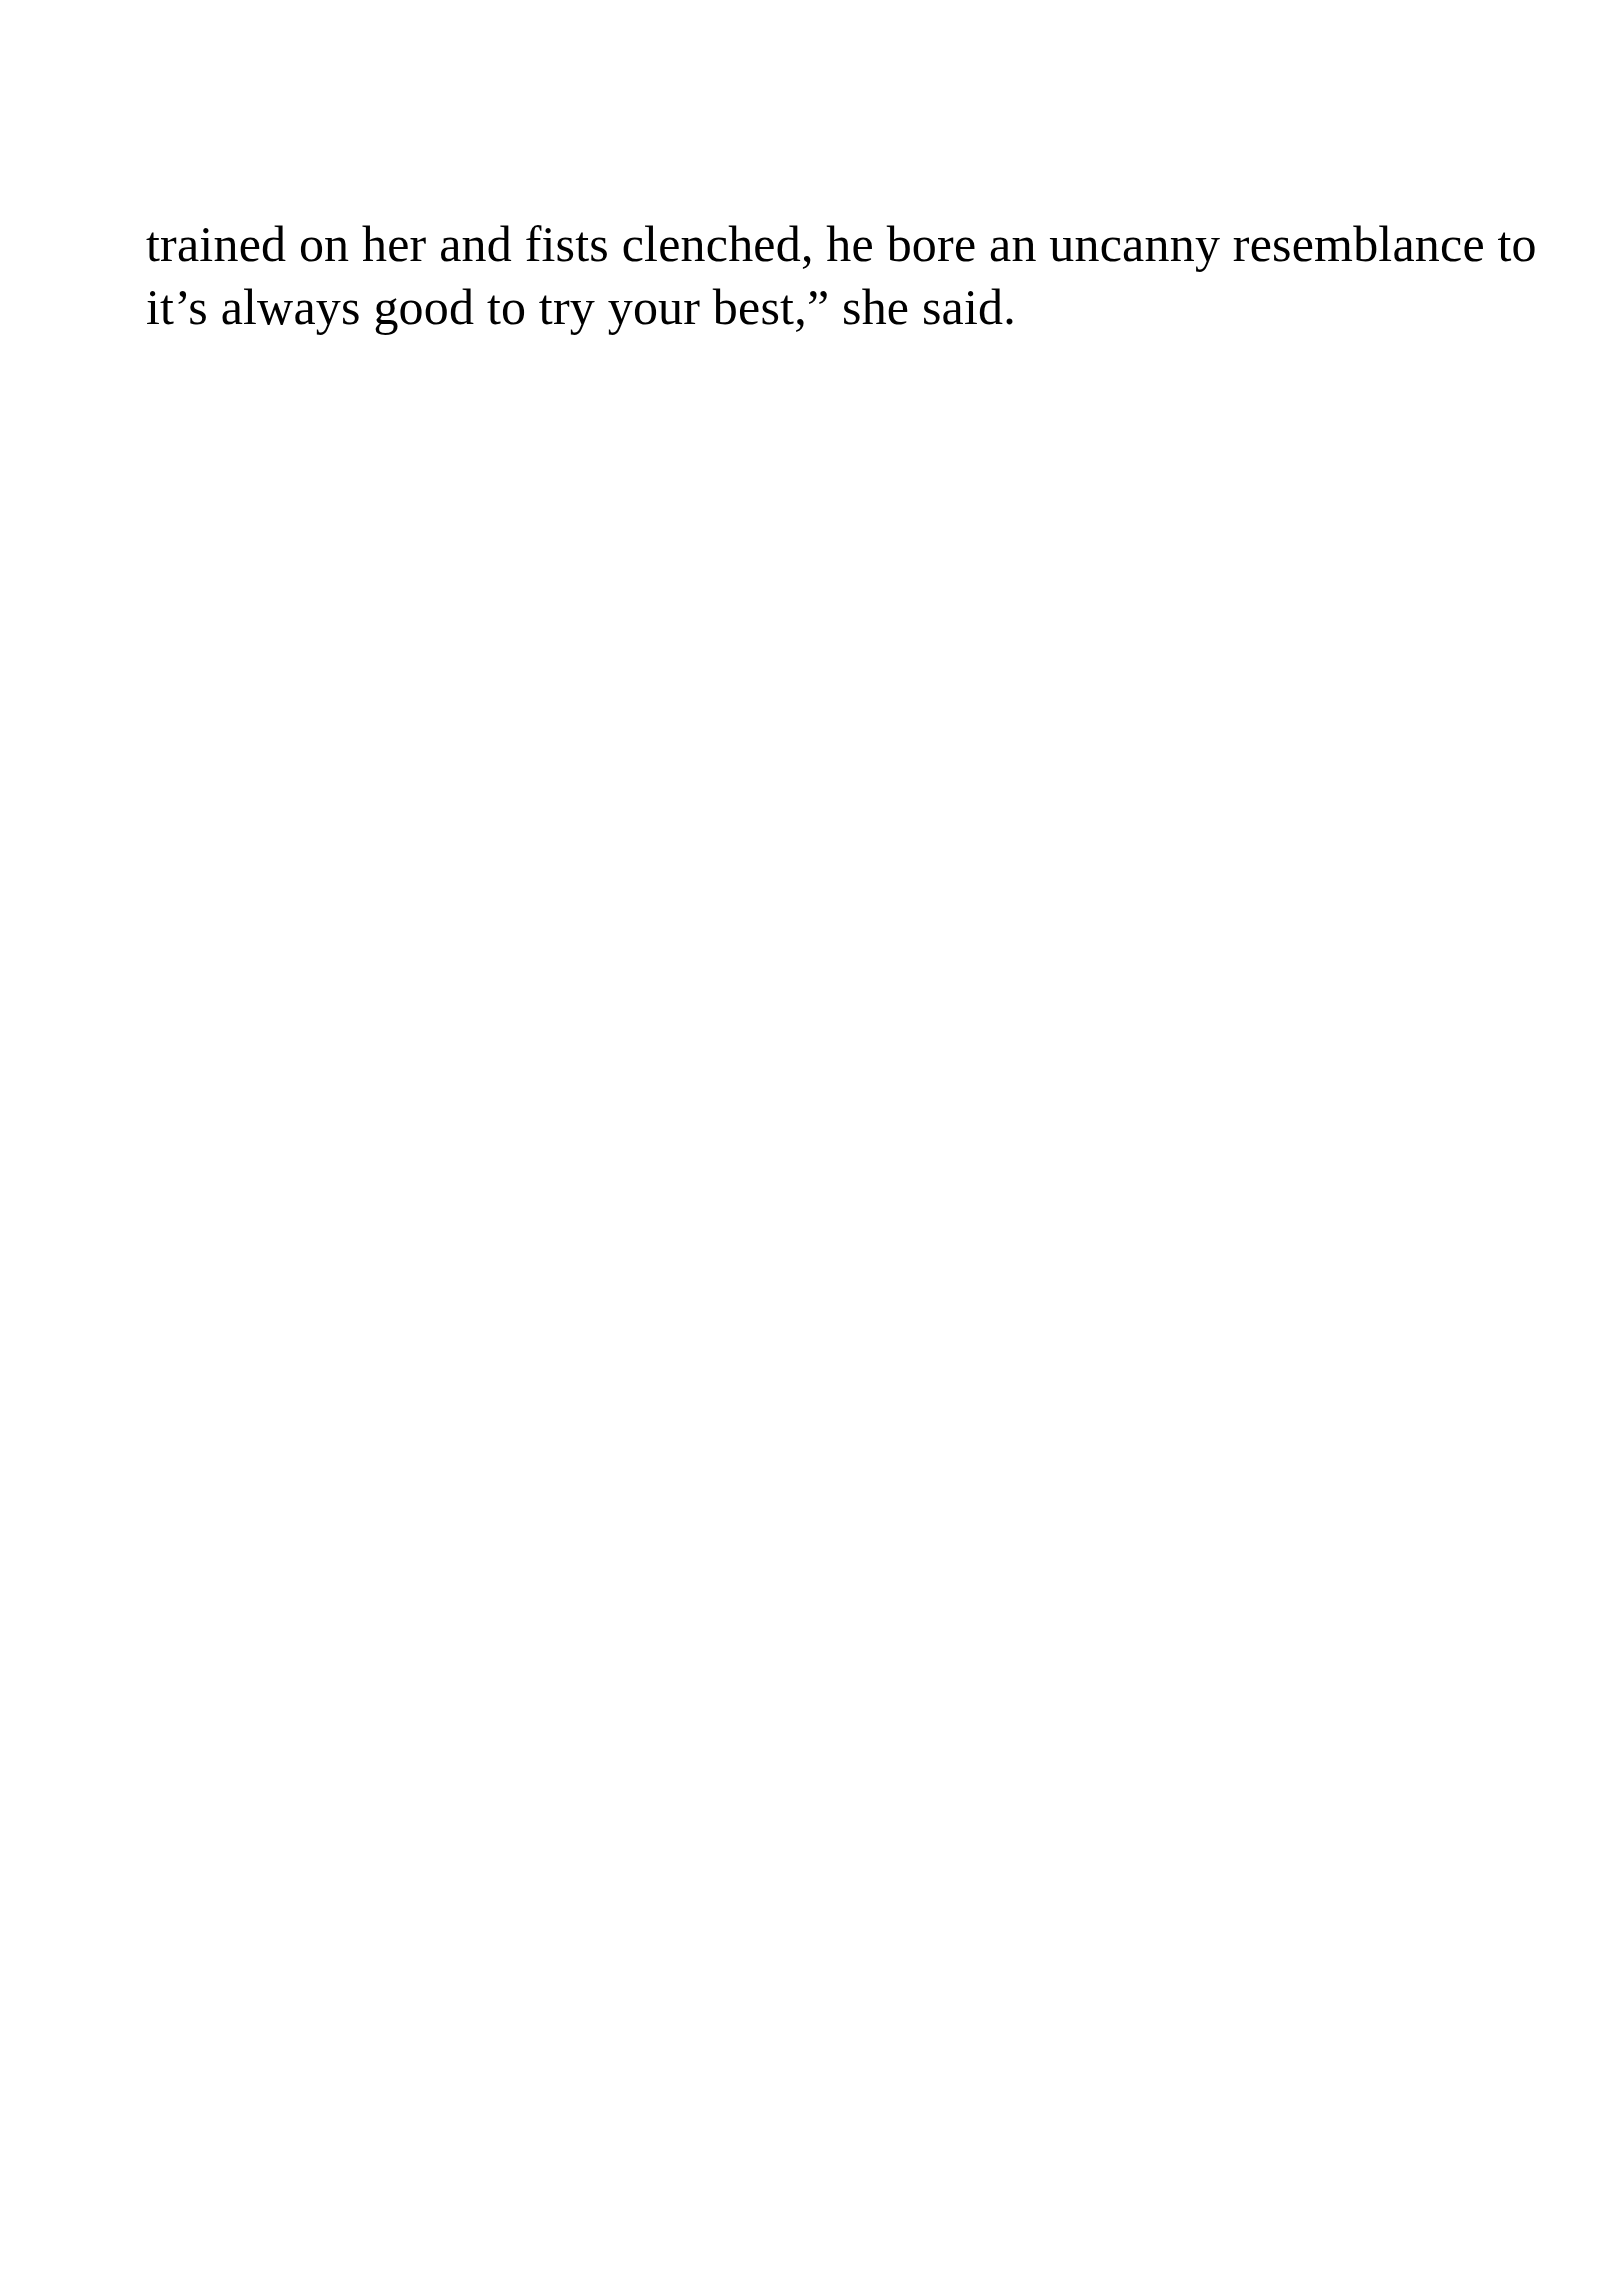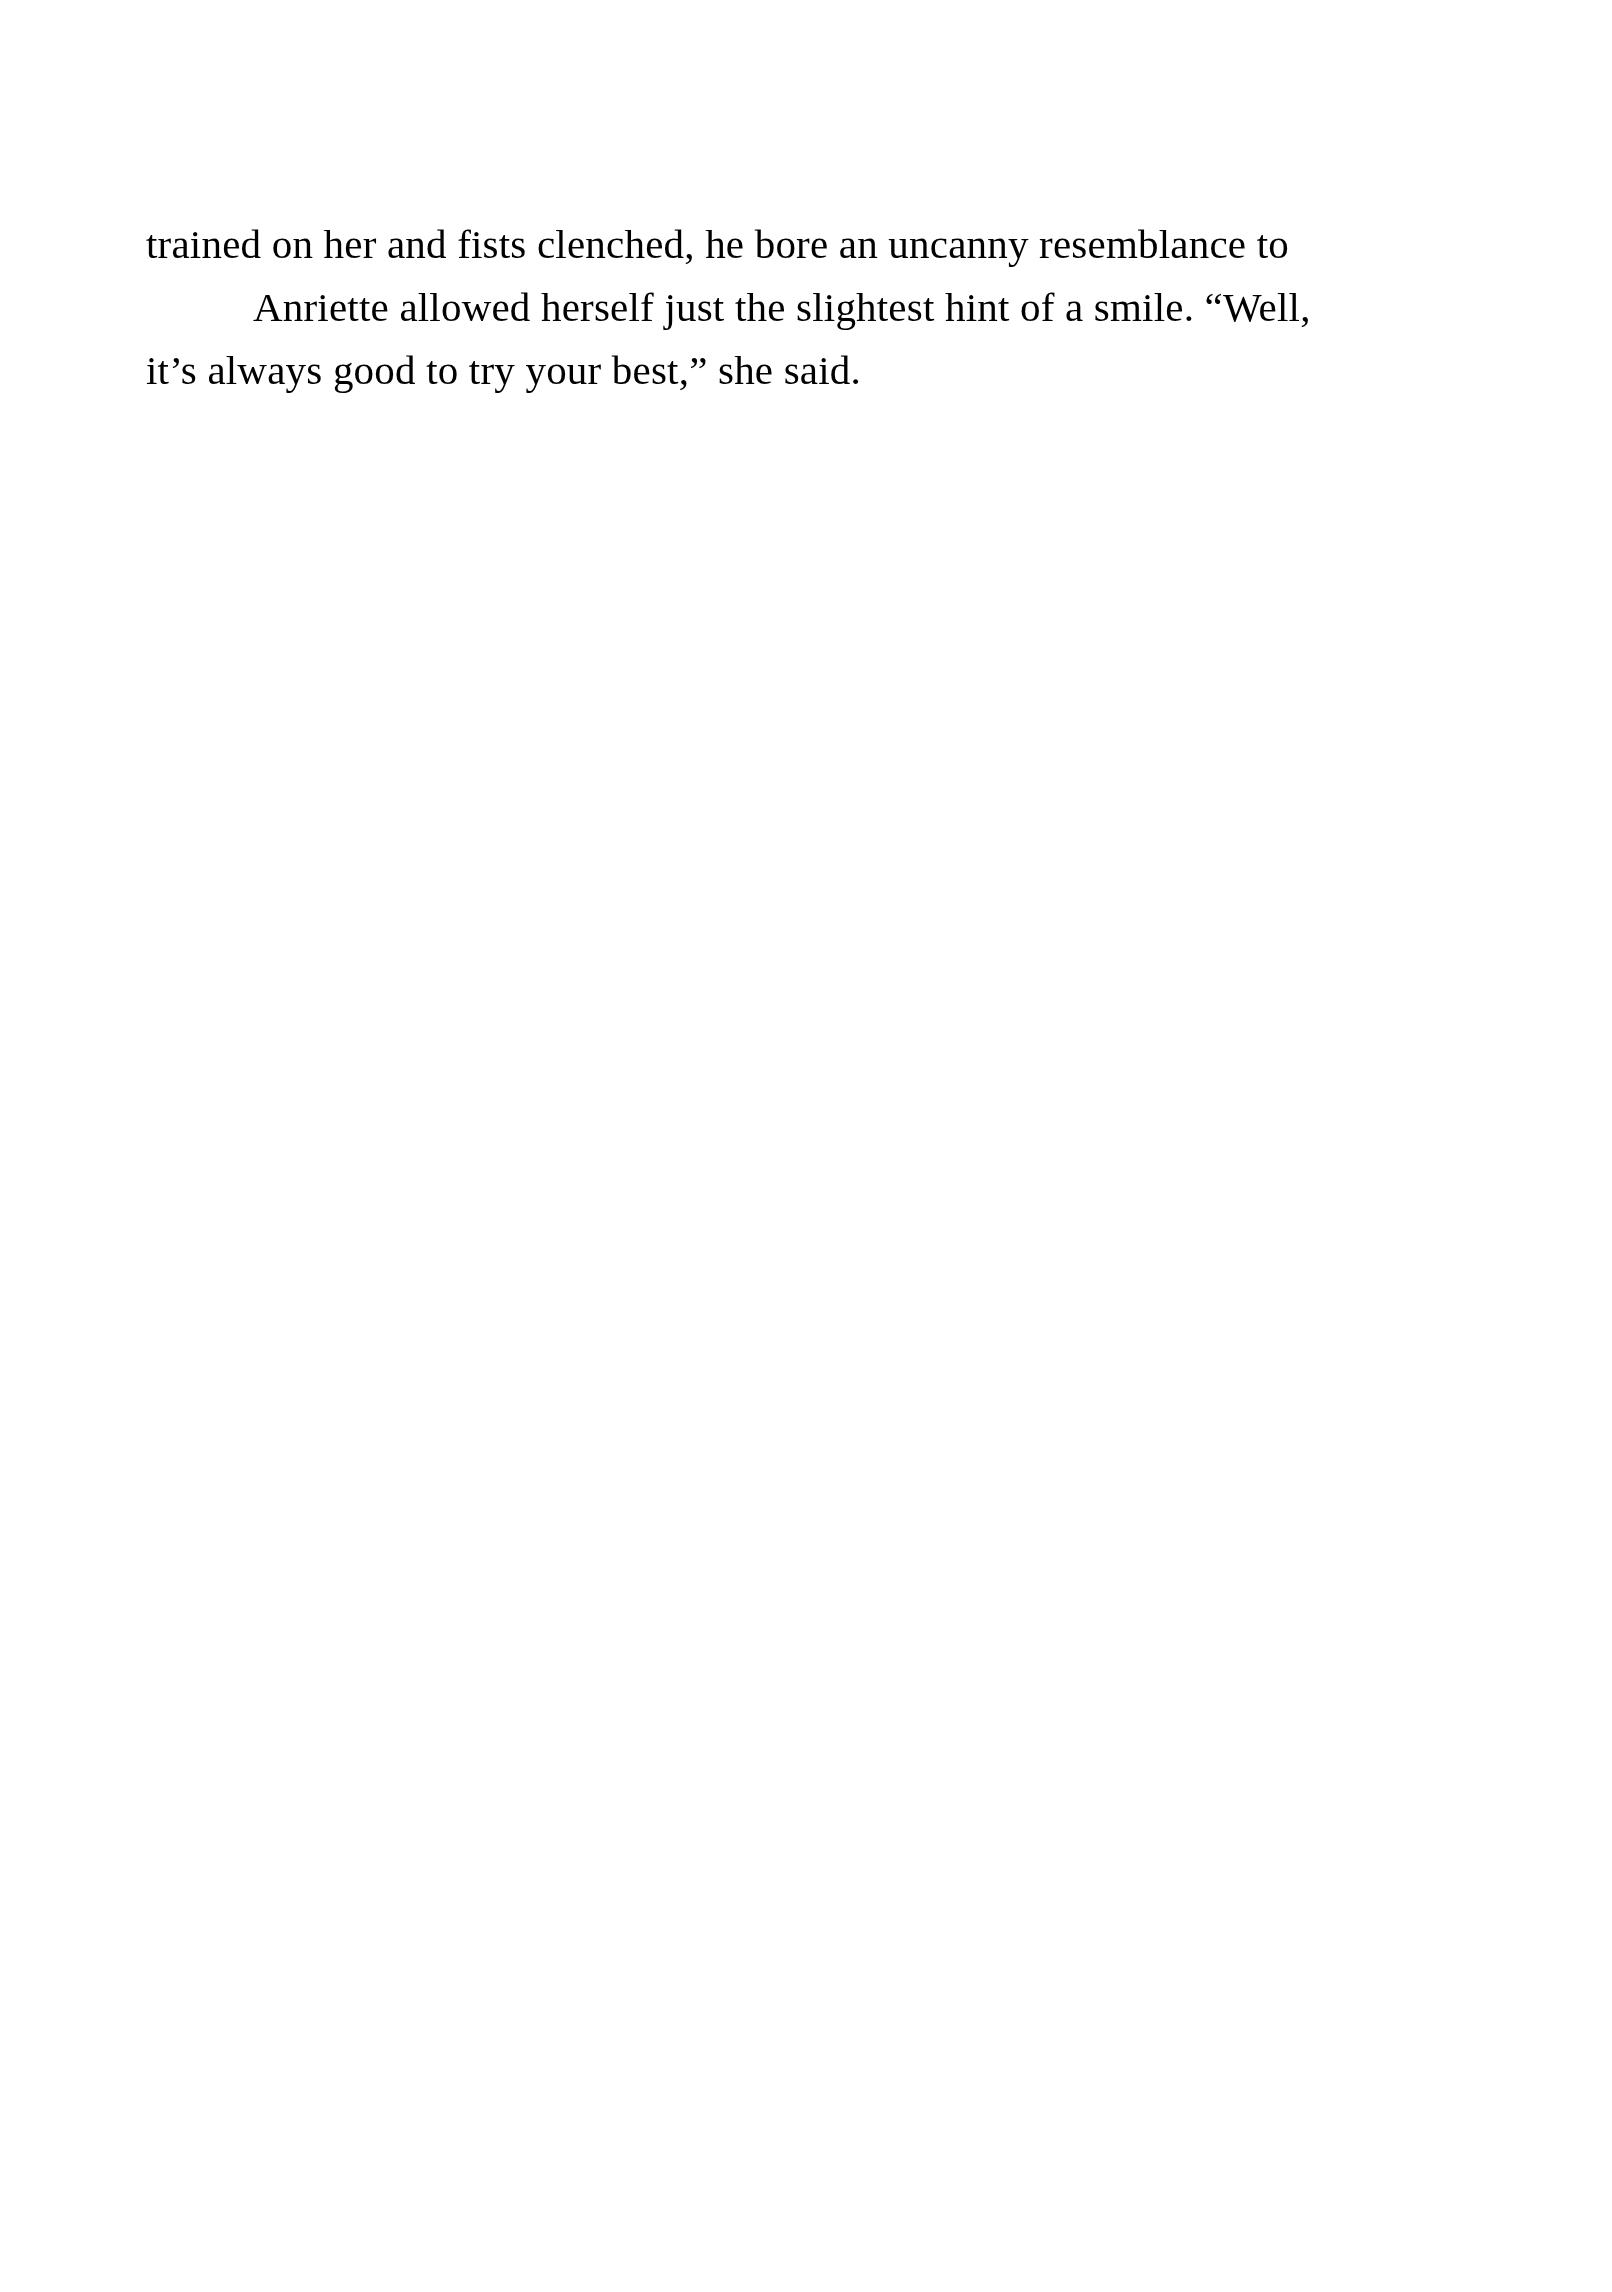--- a/index.html
+++ b/index.html
@@ -19,33 +19,32 @@
     width: 1613px;
     height: 2293px;
     background: #ffffff;
     color: #000000;
     font-family: "Liberation Serif", "DejaVu Serif", serif;
   }
   .text-block {
     padding: 213px 134px 0 146px;
   }
   .line {
-    font-size: 41px;
+    font-size: 50px;
     line-height: 63px;
     letter-spacing: 0.2px;
     white-space: pre;
     color: #000000;
   }
   .line.indent {
     padding-left: 107px;
   }
 </style>
 </head>
 <body>
 
 <main class="page">
   <section class="text-block">
     <div class="line">trained on her and fists clenched, he bore an uncanny resemblance to</div>
-    <div class="line indent">Anriette allowed herself just the slightest hint of a smile. “Well,</div>
     <div class="line">it’s always good to try your best,” she said.</div>
   </section>
 </main>
 
 
 </body></html>

